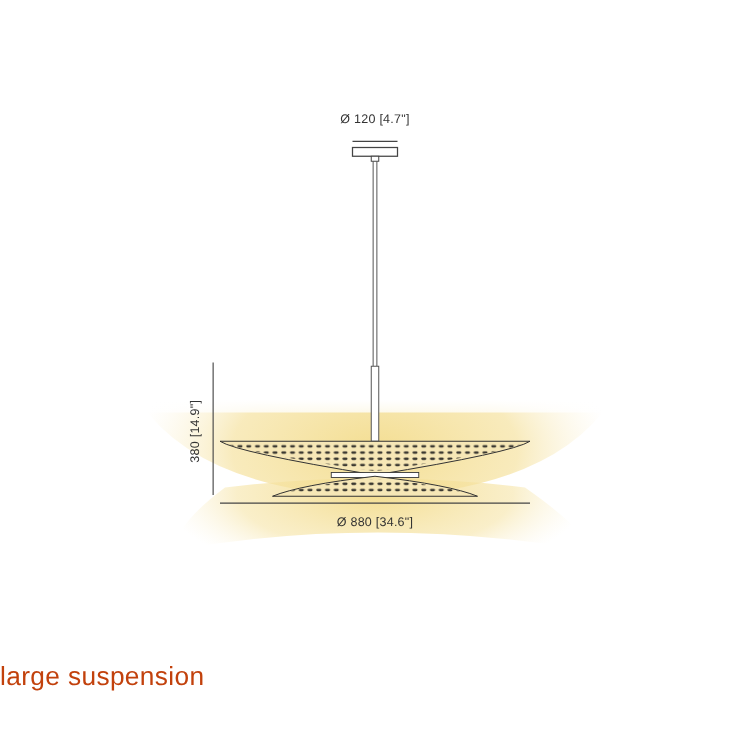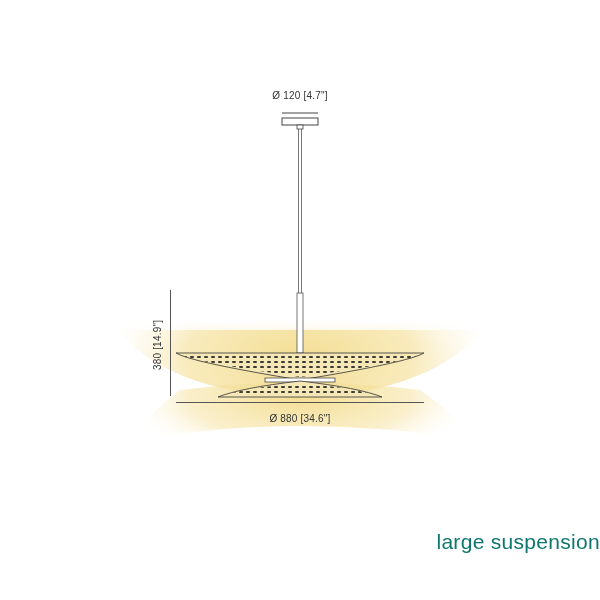--- a/index.html
+++ b/index.html
@@ -3,22 +3,22 @@
 <meta charset="utf-8">
 <style>
   html, body { margin: 0; padding: 0; background: #ffffff; }
   body { width: 600px; height: 600px; position: relative; overflow: hidden;
          font-family: "Liberation Sans", "DejaVu Sans", sans-serif; color: #222; }
   .canvas { position: absolute; left: 0; top: 0; width: 600px; height: 600px; }
   .label { position: absolute; font-size: 10px; color: #333; letter-spacing: 0.2px; white-space: nowrap; }
   .top-dim { left: 0; width: 600px; top: 90px; text-align: center; }
   .bottom-dim { left: 0; width: 600px; top: 413px; text-align: center; }
   .height-dim { left: 157px; top: 345px; transform: translate(-50%, -50%) rotate(-90deg); }
-  .title { position: absolute; left: 0; width: 600px; top: 530px; text-align: right;
-           font-size: 21px; color: #0f766e; letter-spacing: 0.3px; }
+  .title { position: absolute; left: 0; width: 600px; top: 530px; text-align: left;
+           font-size: 21px; color: #c2410c; letter-spacing: 0.3px; }
 </style>
 </head>
 <body>
 
 <svg class="canvas" viewBox="0 0 600 600" xmlns="http://www.w3.org/2000/svg">
   <defs>
     <radialGradient id="glowUp" cx="300" cy="360" r="190" gradientUnits="userSpaceOnUse" gradientTransform="translate(0,360) scale(1,0.55) translate(0,-360)">
       <stop offset="0" stop-color="#f3dc8c" stop-opacity="0.95"></stop>
       <stop offset="0.6" stop-color="#f6e4a6" stop-opacity="0.75"></stop>
       <stop offset="1" stop-color="#fbf2d6" stop-opacity="0"></stop>

